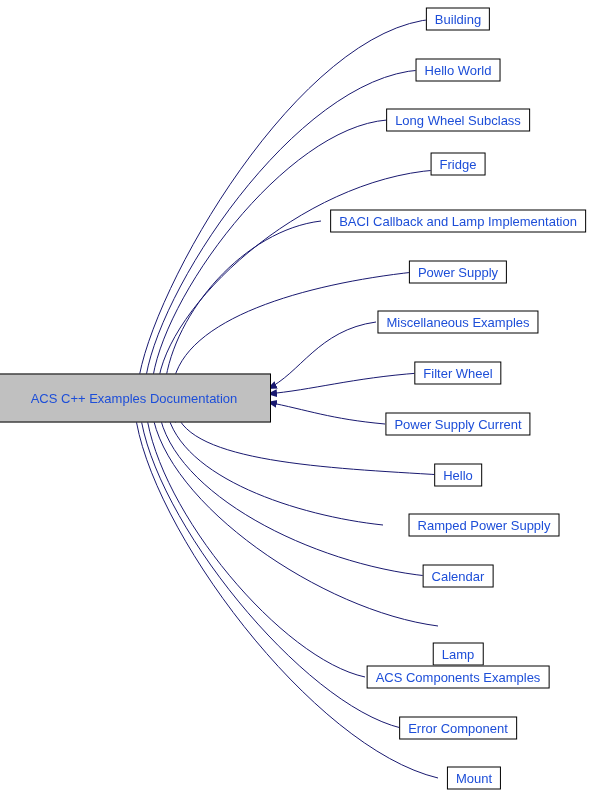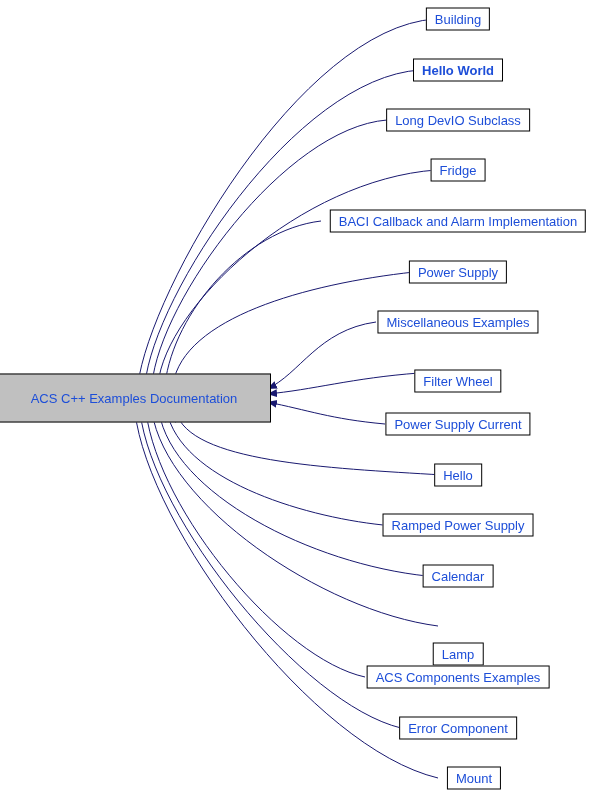--- a/index.html
+++ b/index.html
@@ -63,48 +63,48 @@
     <path class="edge" marker-end="url(#arrow)" d="M438,778 C312,748 148,526 135,412"></path>
   </svg>
 
   <div class="node central" style="left:134px; top:398px;">
     <span>ACS C++ Examples Documentation</span>
   </div>
 
   <div class="node" style="left:458px; top:19px;">
     <span>Building</span>
   </div>
-  <div class="node" style="left:458px; top:70px;font-weight:bold;">
+  <div class="node" style="left:458px; top:70px;">
     <span>Hello World</span>
   </div>
   <div class="node" style="left:458px; top:120px;">
-    <span>Long DevIO Subclass</span>
+    <span>Long Wheel Subclass</span>
   </div>
-  <div class="node" style="left:458px; top:170px;">
+  <div class="node" style="left:458px; top:164px;">
     <span>Fridge</span>
   </div>
   <div class="node" style="left:458px; top:221px;">
-    <span>BACI Callback and Alarm Implementation</span>
+    <span>BACI Callback and Lamp Implementation</span>
   </div>
   <div class="node" style="left:458px; top:272px;text-align:center;">
     <span>Power Supply</span>
   </div>
   <div class="node" style="left:458px; top:322px;">
     <span>Miscellaneous Examples</span>
   </div>
-  <div class="node" style="left:458px; top:373px;margin-top:8px;">
+  <div class="node" style="left:458px; top:373px;">
     <span>Filter Wheel</span>
   </div>
   <div class="node" style="left:458px; top:424px;padding-left:8px;">
     <span>Power Supply Current</span>
   </div>
   <div class="node" style="left:458px; top:475px;">
     <span>Hello</span>
   </div>
-  <div class="node" style="left:458px; top:525px;">
+  <div class="node" style="left:484px; top:525px;">
     <span>Ramped Power Supply</span>
   </div>
   <div class="node" style="left:458px; top:576px;">
     <span>Calendar</span>
   </div>
   <div class="node" style="left:458px; top:626px;margin-top:28px;">
     <span>Lamp</span>
   </div>
   <div class="node" style="left:458px; top:677px;">
     <span>ACS Components Examples</span>

